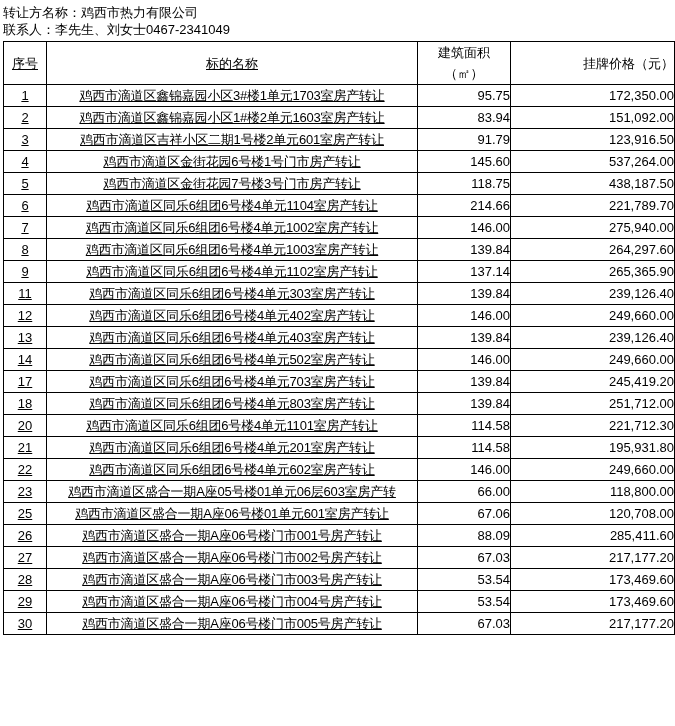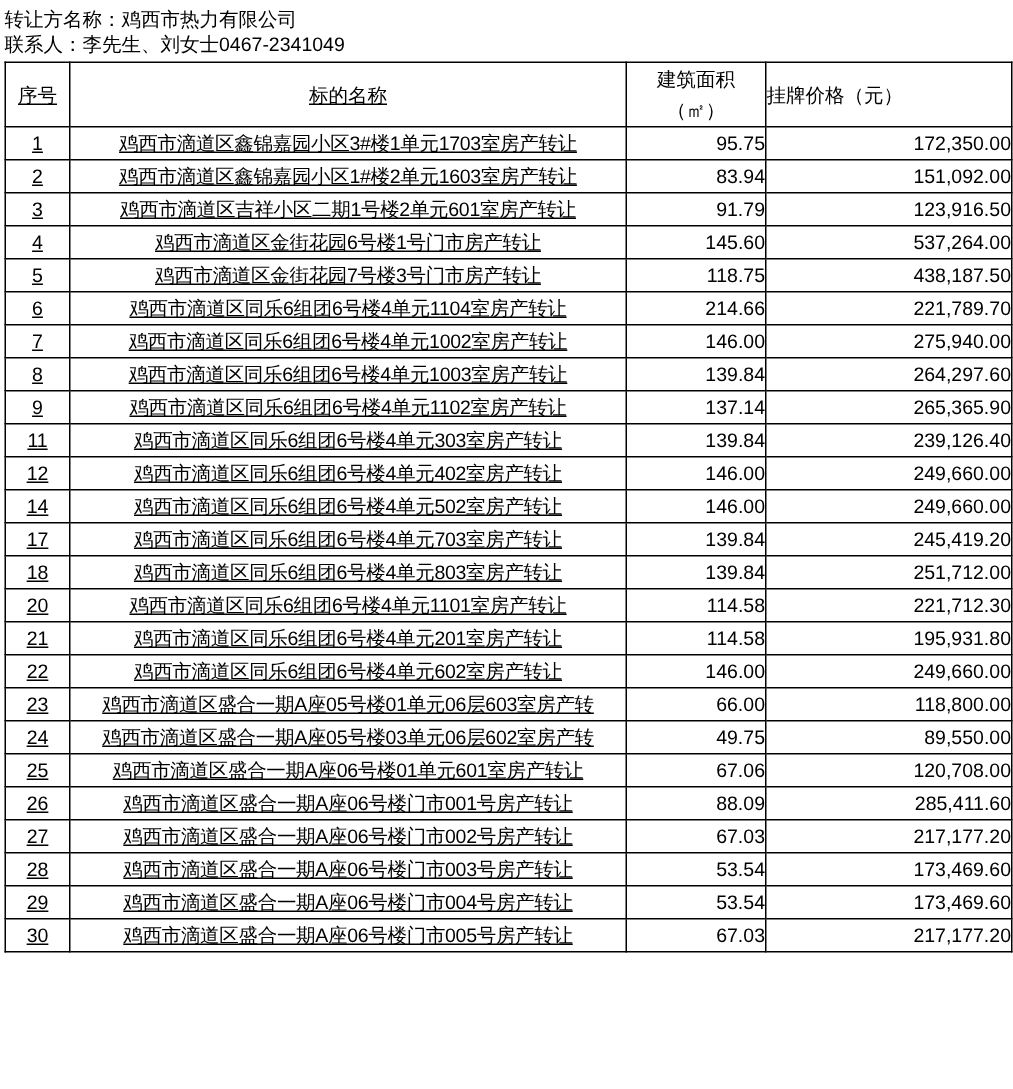--- a/index.html
+++ b/index.html
@@ -68,21 +68,21 @@
 
   <table class="listing">
     <thead>
       <tr>
         <th class="c-no">序号</th>
         <th class="c-name">标的名称</th>
         <th class="c-area">
           <span class="two-line">建筑面积</span>
           <span class="two-line">（㎡）</span>
         </th>
-        <th class="c-price" style="text-align:left;">挂牌价格（元）</th>
+        <th class="c-price" style="text-align:right;">挂牌价格（元）</th>
       </tr>
     </thead>
     <tbody id="listing-body">
         <tr>
           <td class="c-no">1</td>
           <td class="c-name">鸡西市滴道区鑫锦嘉园小区3#楼1单元1703室房产转让</td>
           <td class="c-area">95.75</td>
           <td class="c-price">172,350.00</td>
         </tr>
         <tr>
@@ -139,20 +139,26 @@
           <td class="c-area">139.84</td>
           <td class="c-price">239,126.40</td>
         </tr>
         <tr>
           <td class="c-no">12</td>
           <td class="c-name">鸡西市滴道区同乐6组团6号楼4单元402室房产转让</td>
           <td class="c-area">146.00</td>
           <td class="c-price">249,660.00</td>
         </tr>
         <tr>
+          <td class="c-no">13</td>
+          <td class="c-name">鸡西市滴道区同乐6组团6号楼4单元403室房产转让</td>
+          <td class="c-area">139.84</td>
+          <td class="c-price">239,126.40</td>
+        </tr>
+        <tr>
           <td class="c-no">14</td>
           <td class="c-name">鸡西市滴道区同乐6组团6号楼4单元502室房产转让</td>
           <td class="c-area">146.00</td>
           <td class="c-price">249,660.00</td>
         </tr>
         <tr>
           <td class="c-no">17</td>
           <td class="c-name">鸡西市滴道区同乐6组团6号楼4单元703室房产转让</td>
           <td class="c-area">139.84</td>
           <td class="c-price">245,419.20</td>
@@ -181,26 +187,20 @@
           <td class="c-area">146.00</td>
           <td class="c-price">249,660.00</td>
         </tr>
         <tr>
           <td class="c-no">23</td>
           <td class="c-name">鸡西市滴道区盛合一期A座05号楼01单元06层603室房产转</td>
           <td class="c-area">66.00</td>
           <td class="c-price">118,800.00</td>
         </tr>
         <tr>
-          <td class="c-no">24</td>
-          <td class="c-name">鸡西市滴道区盛合一期A座05号楼03单元06层602室房产转</td>
-          <td class="c-area">49.75</td>
-          <td class="c-price">89,550.00</td>
-        </tr>
-        <tr>
           <td class="c-no">25</td>
           <td class="c-name">鸡西市滴道区盛合一期A座06号楼01单元601室房产转让</td>
           <td class="c-area">67.06</td>
           <td class="c-price">120,708.00</td>
         </tr>
         <tr>
           <td class="c-no">26</td>
           <td class="c-name">鸡西市滴道区盛合一期A座06号楼门市001号房产转让</td>
           <td class="c-area">88.09</td>
           <td class="c-price">285,411.60</td>

